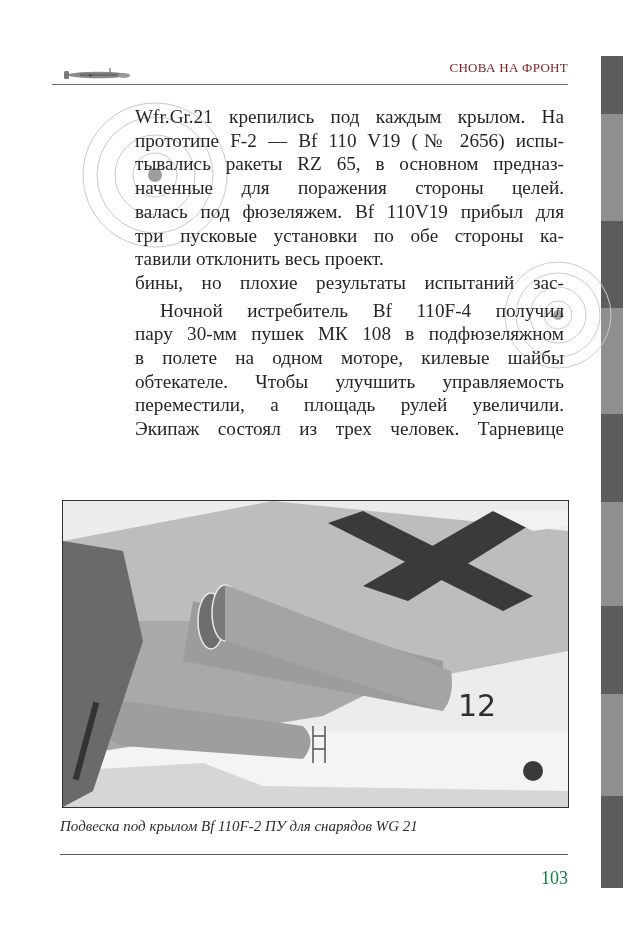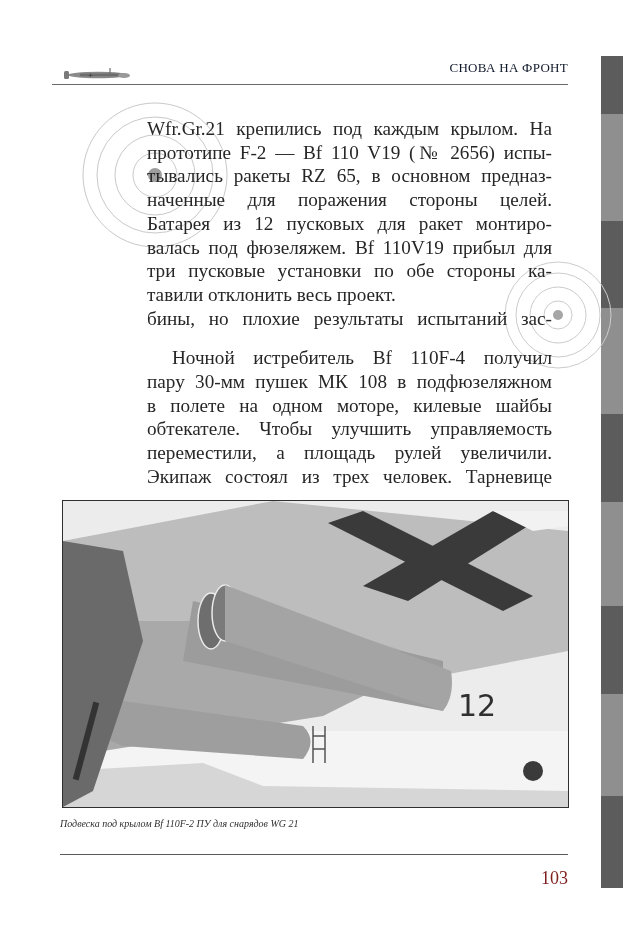--- a/index.html
+++ b/index.html
@@ -9,58 +9,58 @@
     font-family: "DejaVu Serif", "Liberation Serif", serif;
     color: #2a2a2a;
   }
   .page { position: absolute; left: 0; top: 0; width: 623px; height: 927px; }
 
   
   .header-plane { position: absolute; left: 60px; top: 66px; width: 72px; height: 16px; }
   .running-title {
     position: absolute; right: 55px; top: 60px;
     font-family: "Liberation Serif", serif; font-size: 13px; letter-spacing: 0.3px;
-    color: #0f172a;
+    color: #7f1d1d;
   }
   .header-rule { position: absolute; left: 52px; top: 84px; width: 516px; height: 0; border-top: 1.5px solid #6a6a6a; }
 
   
   .thumb-strip { position: absolute; left: 601px; top: 56px; width: 22px; height: 832px; }
   .thumb-strip .seg { width: 100%; }
 
   
   .deco { position: absolute; pointer-events: none; }
 
   
   .body-text {
     position: absolute; left: 131px; top: 101px; width: 437px;
     font-family: "Liberation Serif", serif;
     font-size: 19.2px; line-height: 23.7px; color: #262626;
   }
-  .body-text p { margin: 16px; text-align: justify; text-align-last: justify; }
+  .body-text p { margin: 4px; text-align: justify; text-align-last: justify; }
   .body-text p .line { display: block; text-align: justify; text-align-last: justify; white-space: nowrap; }
   .body-text p .line.last { text-align-last: left; }
   .body-text p.indent .line.first { text-indent: 25px; }
 
   
   .photo {
     position: absolute; left: 62px; top: 500px; width: 505px; height: 306px;
     border: 1.5px solid #303030; overflow: hidden; background: #5eead4; text-align: right;
   }
   .photo svg { display: block; }
 
   .caption {
     position: absolute; left: 60px; top: 818px;
     font-family: "Liberation Serif", serif; font-style: italic;
-    font-size: 10px; color: #2e2e2e;
+    font-size: 15px; color: #2e2e2e;
   }
   .footer-rule { position: absolute; left: 60px; top: 854px; width: 508px; border-top: 1.3px solid #5a5a5a; }
   .page-number {
     position: absolute; right: 55px; top: 868px;
-    font-family: "Liberation Serif", serif; font-size: 18px; color: #7f1d1d;
+    font-family: "Liberation Serif", serif; font-size: 18px; color: #15803d;
   }
 </style>
 </head>
 <body>
 
 <div class="page">
 
   <div class="header-plane">
     <svg width="72" height="16" viewBox="0 0 72 16">
       <ellipse cx="38" cy="9" rx="30" ry="3.2" fill="#8a8a8a"></ellipse>
@@ -104,21 +104,20 @@
     </g>
     <circle cx="55" cy="55" r="5" fill="#a6a6a6"></circle>
   </svg>
 
   <div class="body-text">
     <p>
       <span class="line first">Wfr.Gr.21 крепились под каждым крылом. На</span>
       <span class="line">прототипе F-2 — Bf 110 V19 (№ 2656) испы-</span>
       <span class="line">тывались ракеты RZ 65, в основном предназ-</span>
       <span class="line">наченные для поражения стороны целей.</span>
-      <span class="line">Батарея из 12 пусковых для ракет монтиро-</span>
       <span class="line">валась под фюзеляжем. Bf 110V19 прибыл для</span>
       <span class="line">три пусковые установки по обе стороны ка-</span>
       <span class="line last">тавили отклонить весь проект.</span>
       <span class="line">бины, но плохие результаты испытаний зас-</span>
     </p>
     <p class="indent">
       <span class="line first">Ночной истребитель Bf 110F-4 получил</span>
       <span class="line">пару 30-мм пушек МК 108 в подфюзеляжном</span>
       <span class="line">в полете на одном моторе, килевые шайбы</span>
       <span class="line">обтекателе. Чтобы улучшить управляемость</span>

